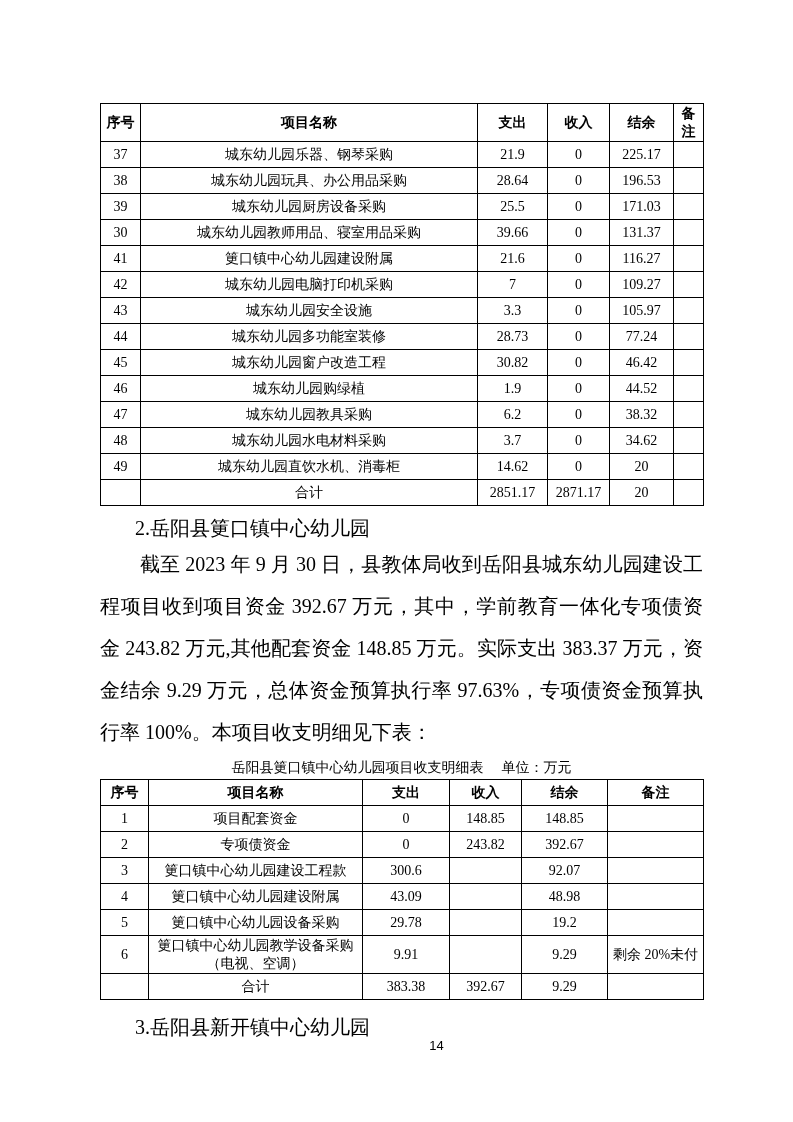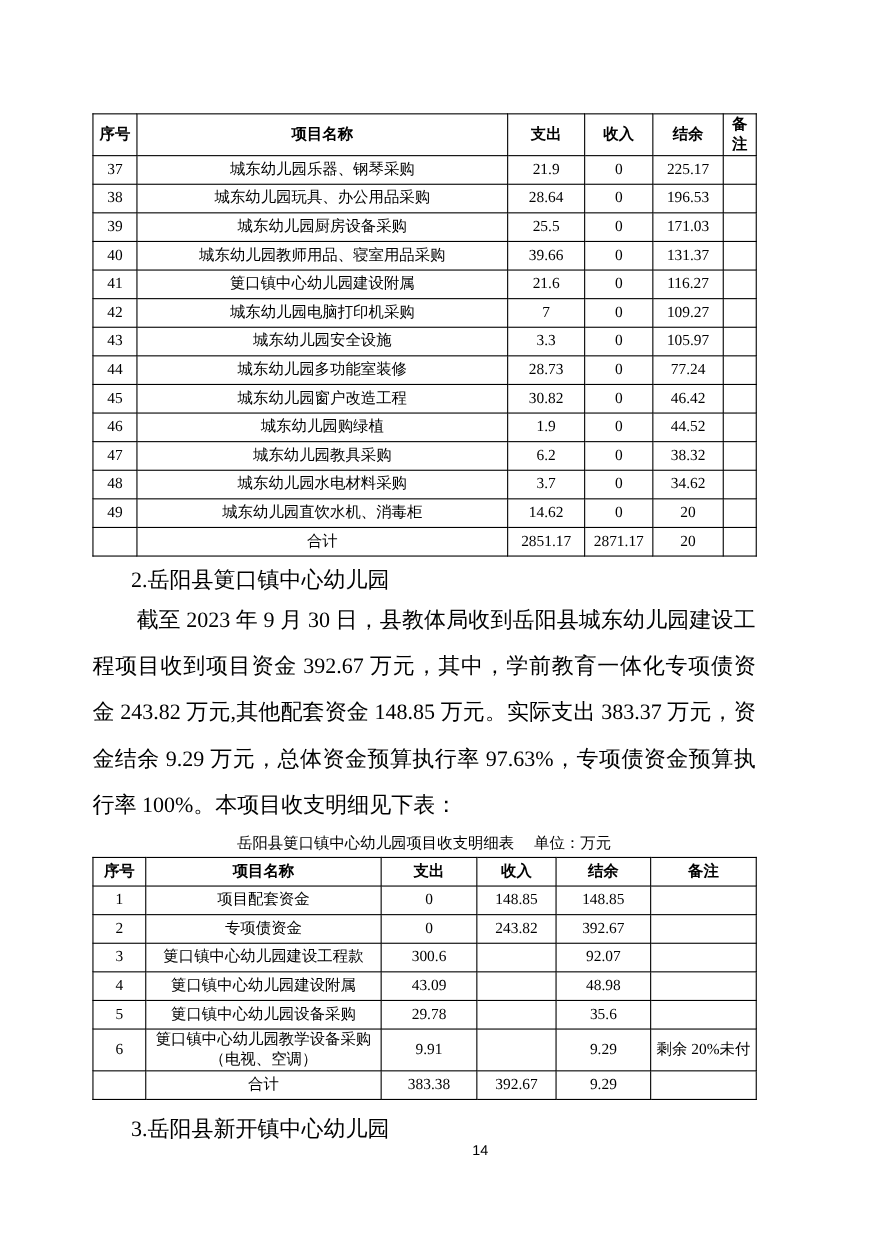--- a/index.html
+++ b/index.html
@@ -11,21 +11,21 @@
     position: relative;
     width: 793px;
     height: 1122px;
     background: #ffffff;
     color: #000000;
     font-family: "Liberation Serif", "DejaVu Serif", serif;
     overflow: hidden;
   }
   .content {
     position: absolute;
-    left: 84px;
+    left: 100px;
     top: 103px;
     width: 603px;
   }
   table.fin-table {
     border-collapse: collapse;
     width: 603px;
     table-layout: fixed;
   }
   table.fin-table th,
   table.fin-table td {
@@ -123,21 +123,21 @@
           </tr>
           <tr>
             <td>39</td>
             <td>城东幼儿园厨房设备采购</td>
             <td>25.5</td>
             <td>0</td>
             <td>171.03</td>
             <td></td>
           </tr>
           <tr>
-            <td>40</td>
+            <td>30</td>
             <td>城东幼儿园教师用品、寝室用品采购</td>
             <td>39.66</td>
             <td>0</td>
             <td>131.37</td>
             <td></td>
           </tr>
           <tr>
             <td>41</td>
             <td>筻口镇中心幼儿园建设附属</td>
             <td>21.6</td>
@@ -278,21 +278,21 @@
             <td>43.09</td>
             <td></td>
             <td>48.98</td>
             <td></td>
           </tr>
           <tr>
             <td>5</td>
             <td>筻口镇中心幼儿园设备采购</td>
             <td>29.78</td>
             <td></td>
-            <td>35.6</td>
+            <td>19.2</td>
             <td></td>
           </tr>
           <tr>
             <td>6</td>
             <td>筻口镇中心幼儿园教学设备采购（电视、空调）</td>
             <td>9.91</td>
             <td></td>
             <td>9.29</td>
             <td>剩余 20%未付</td>
           </tr>

